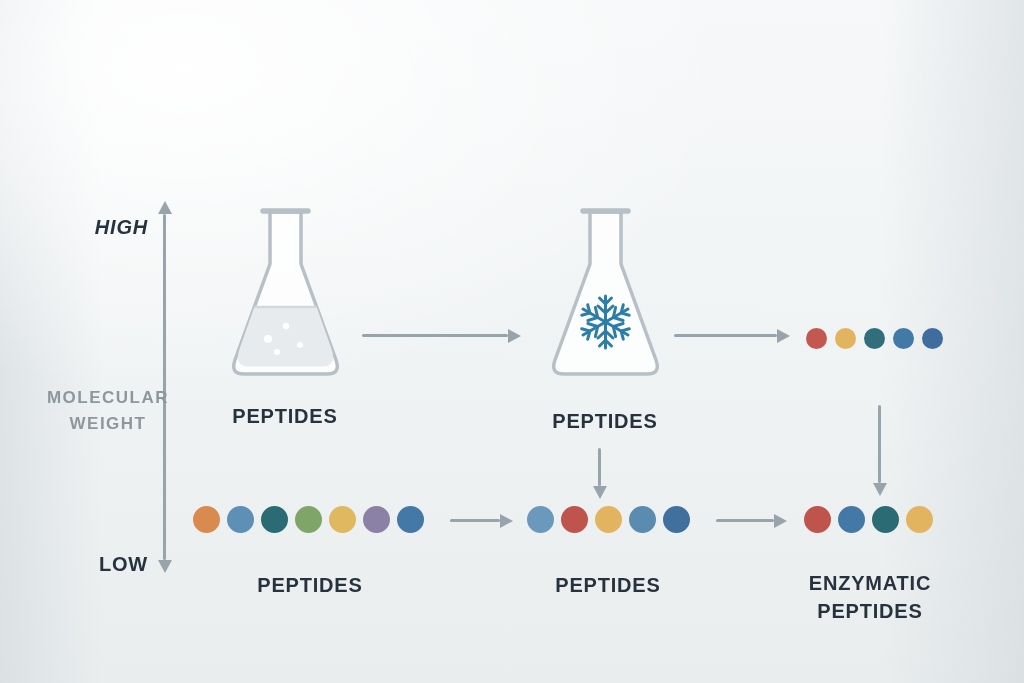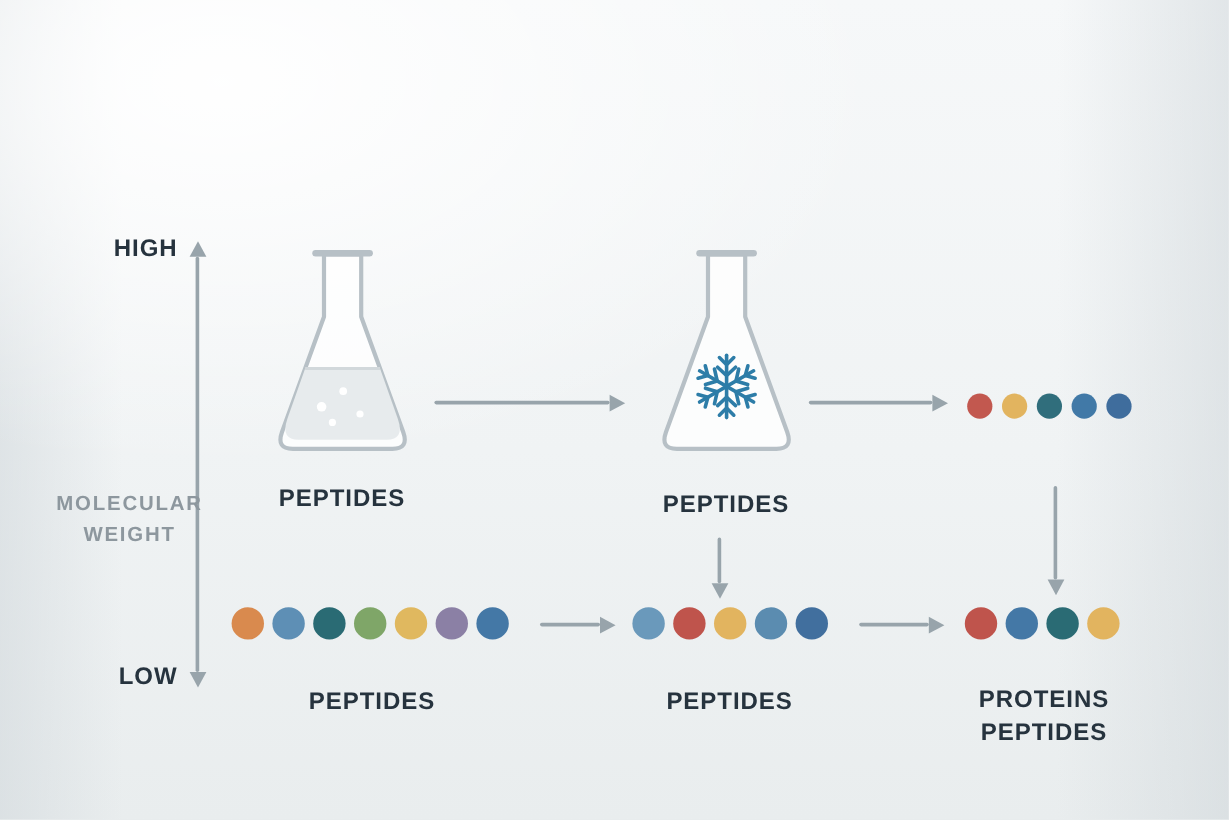--- a/index.html
+++ b/index.html
@@ -22,27 +22,26 @@
     font-size:21px; font-weight:bold; letter-spacing:1.5px; color:#3e4b55;
   }
   .stage-label {
     position:absolute; text-align:center; font-weight:bold;
     font-size:20px; letter-spacing:0.8px; color:var(--text-dark,#26333e); line-height:28px;
   }
   .axis-high, .axis-low {
     position:absolute; left:50px; width:98px; text-align:right;
     font-size:20px; font-weight:bold; letter-spacing:0.8px; color:var(--text-dark,#26333e);
   }
-  .axis-high { top:196px; }
+  .axis-high { top:216px;font-style:italic; }
   .axis-low  { top:553px; }
   .axis-name {
     position:absolute; left:28px; top:385px; width:160px; text-align:center;
     font-size:17px; font-weight:bold; letter-spacing:1.5px; line-height:26px;
     color:var(--text-muted,#8d979e);
-    margin-top:22px;
   }
   
   .axis-line {
     position:absolute; left:163px; top:214px; width:3px; height:346px;
     background:var(--arrow,#98a4ab); border-radius:2px;
   }
   .axis-line::before {
     content:""; position:absolute; bottom:100%; left:50%; transform:translateX(-50%);
     border-bottom:13px solid var(--arrow,#98a4ab);
     border-left:7.5px solid transparent; border-right:7.5px solid transparent;
@@ -179,17 +178,17 @@
       <span class="dot" style="background: rgb(68, 120, 166);"></span>
       <span class="dot" style="background: rgb(42, 107, 116);"></span>
       <span class="dot" style="background: rgb(226, 180, 95);"></span>
     </div>
 
   <div class="stage-label label-proteins">PEPTIDES</div>
   <div class="stage-label label-peptides-top">PEPTIDES</div>
   <div class="stage-label label-proteids">PEPTIDES</div>
   <div class="stage-label label-peptides-bottom">PEPTIDES</div>
   <div class="stage-label label-bioactive">
-    <span>PROTEINS</span><br>
+    <span>ENZYMATIC</span><br>
     <span>PEPTIDES</span>
   </div>
 
 </div>
 
 </body></html>

